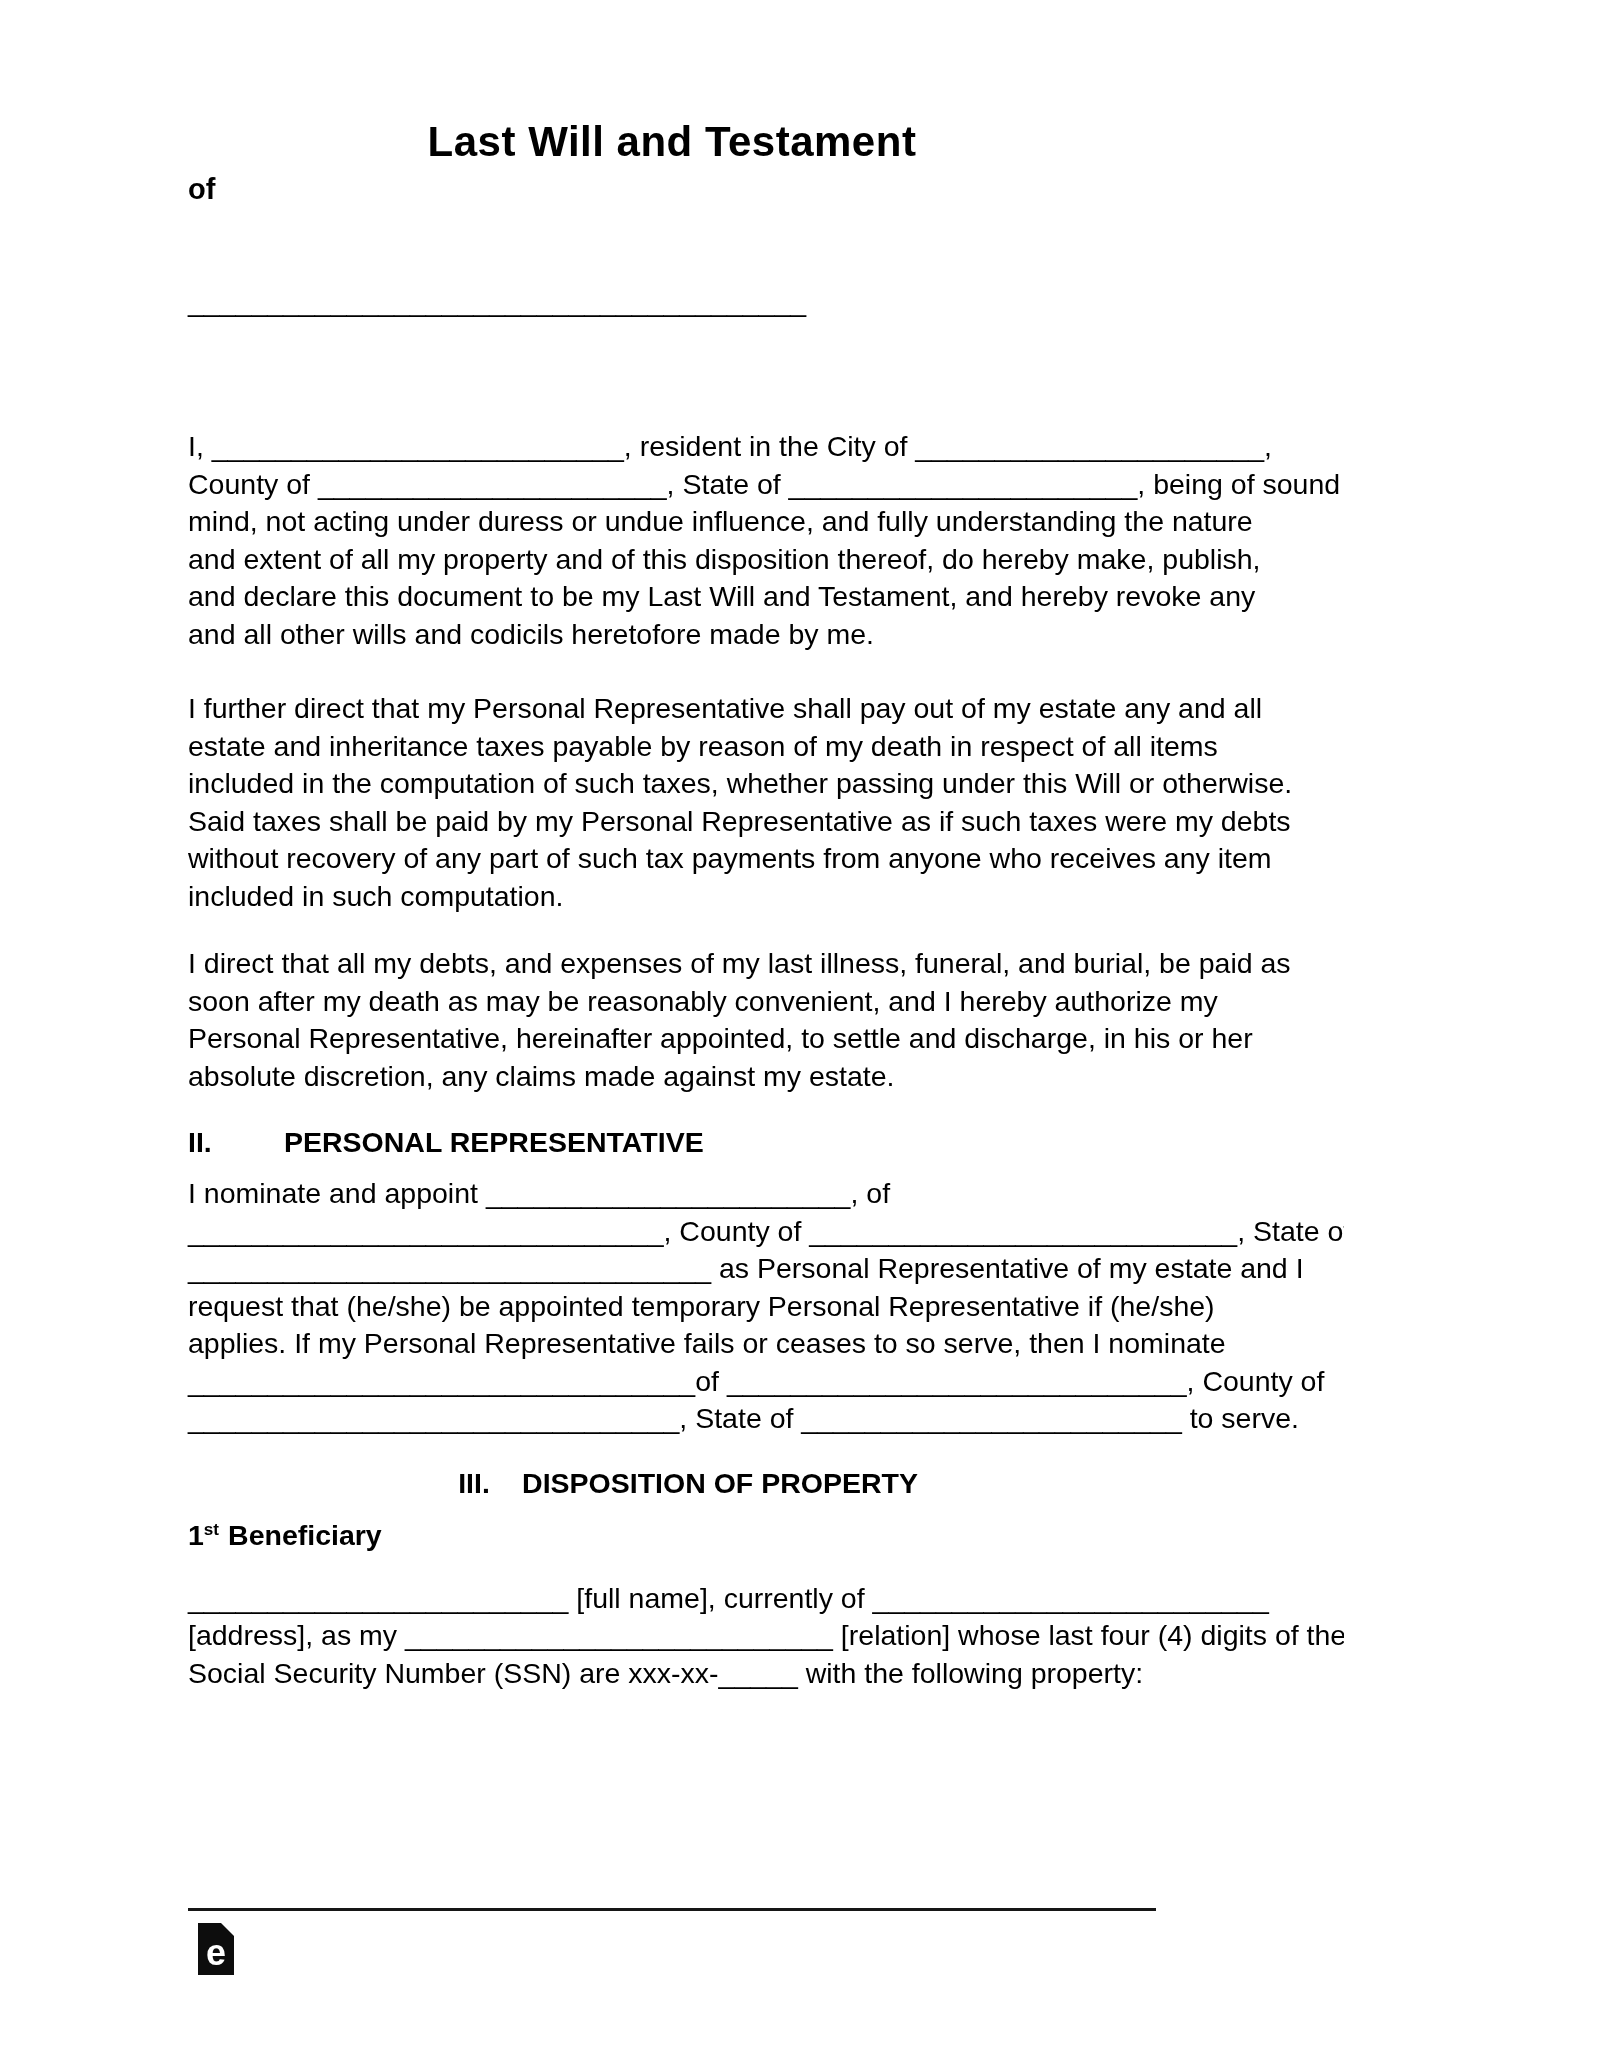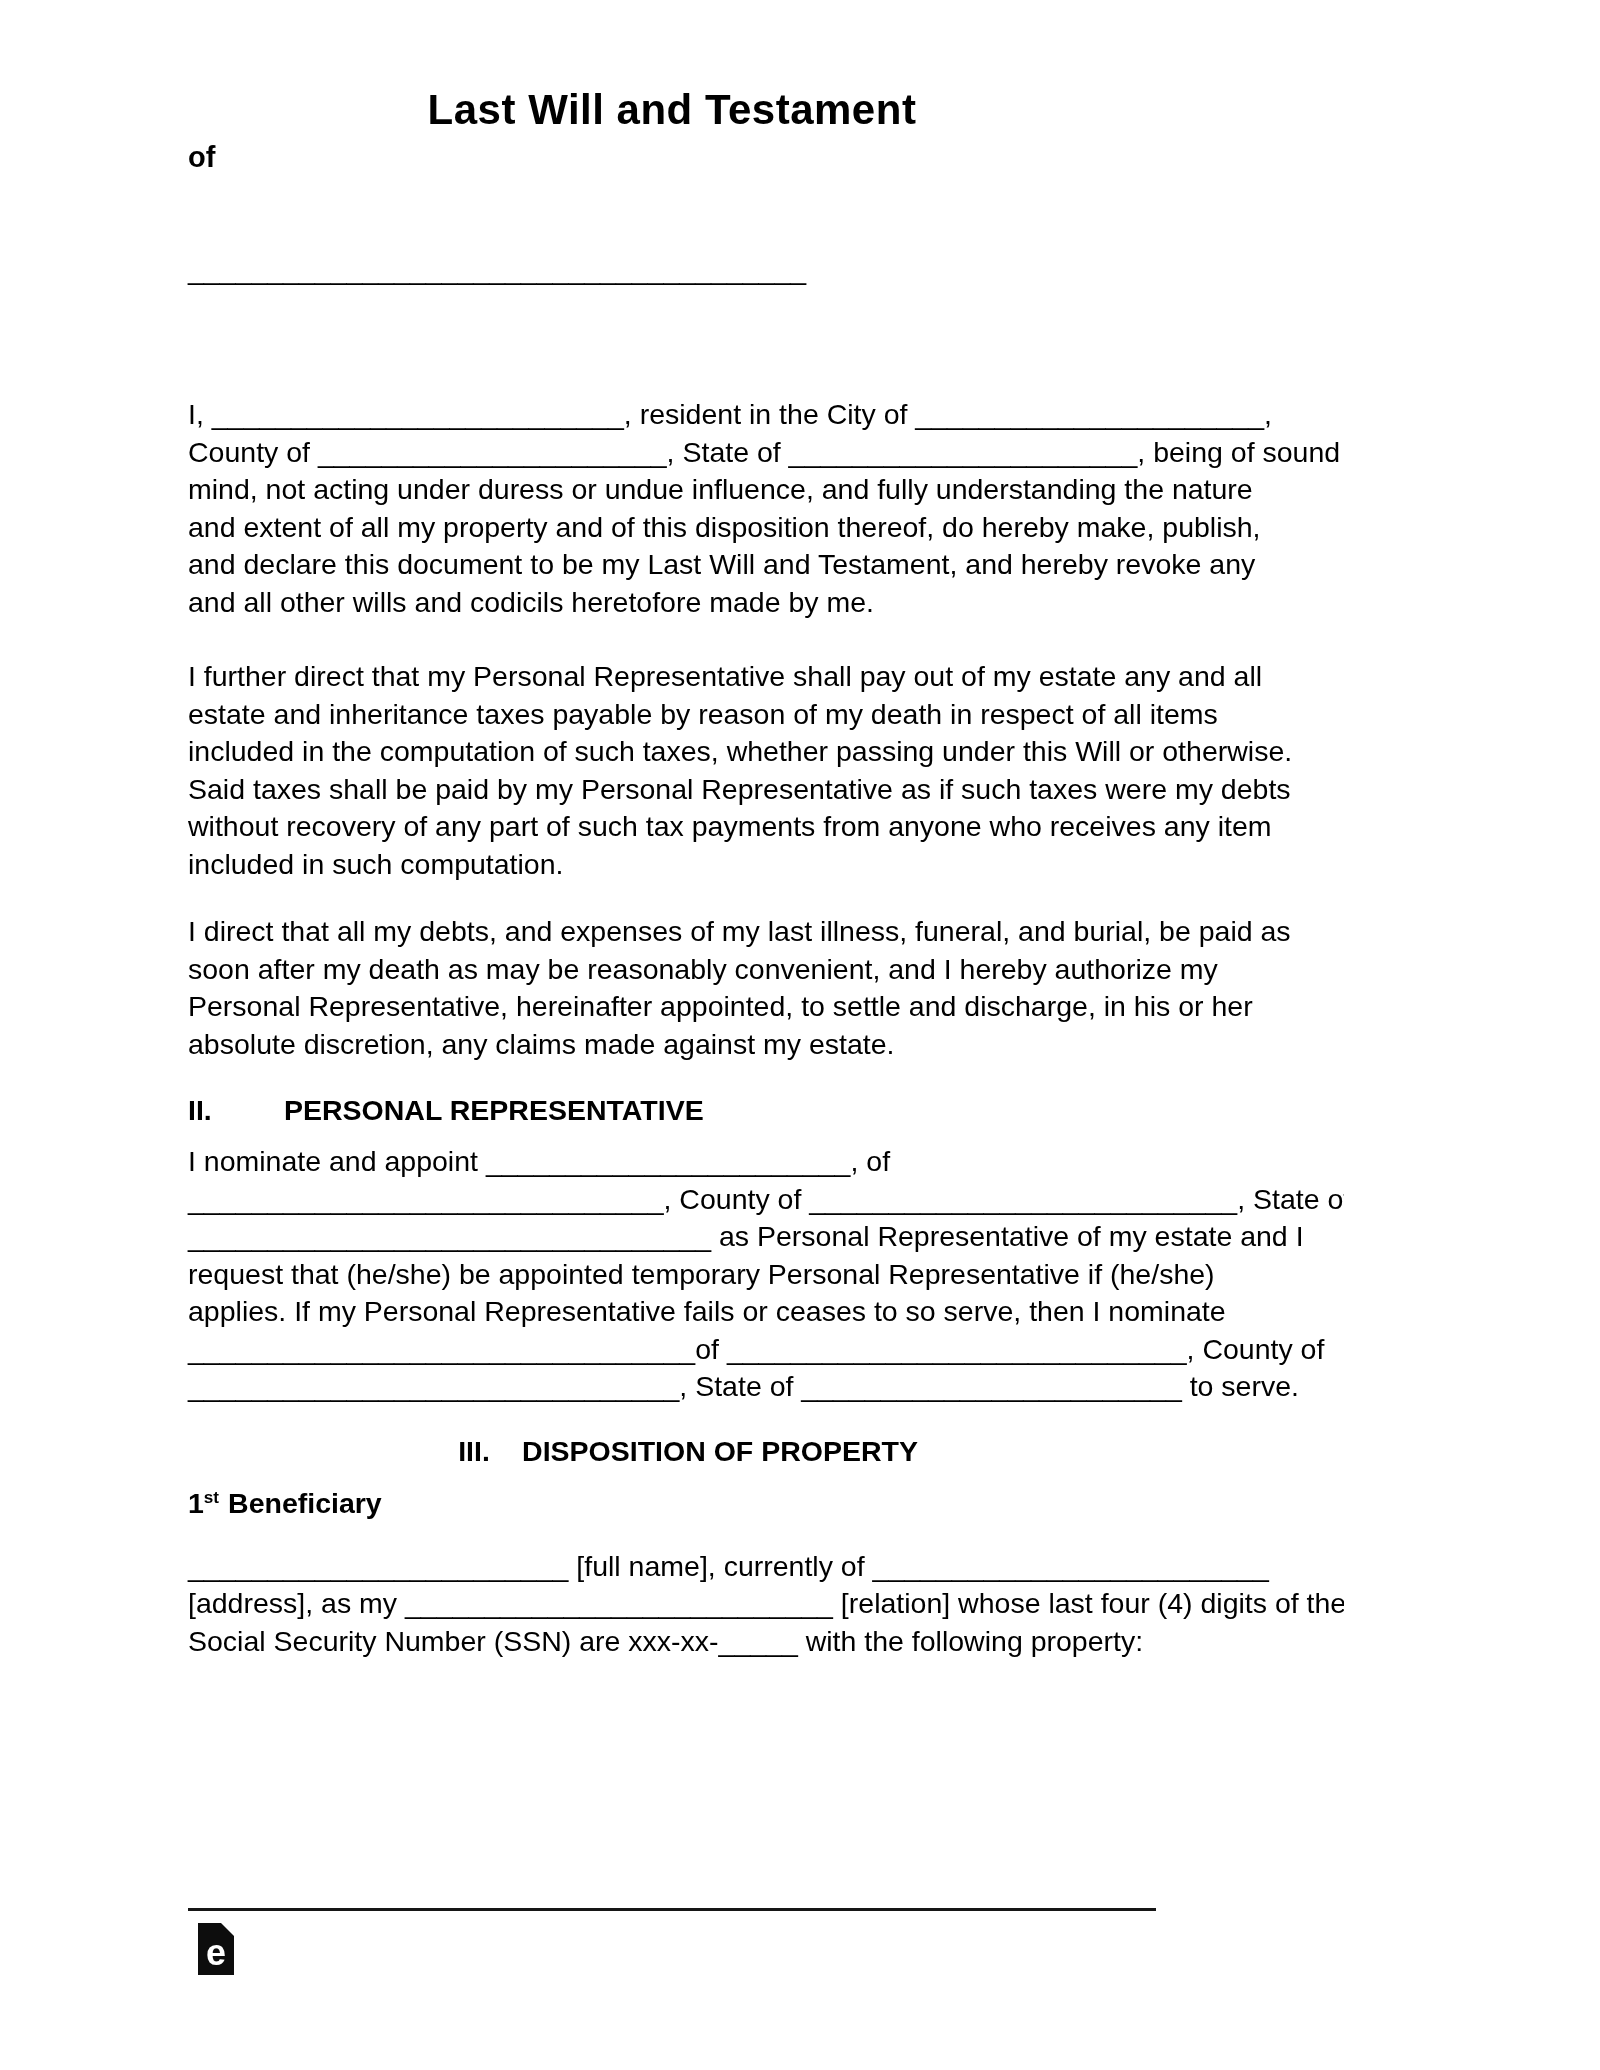--- a/index.html
+++ b/index.html
@@ -4,21 +4,21 @@
 <style>
   html, body { margin: 0; padding: 0; background: #ffffff; }
   .page {
     position: relative;
     width: 1344px;
     height: 2070px;
     background: #ffffff;
     color: #000000;
     font-family: "Liberation Sans", sans-serif;
     box-sizing: border-box;
-    padding: 84px 188px 0 188px;
+    padding: 116px 188px 0 188px;
     overflow: hidden;
   }
   .doc-title {
     margin: 0;
     font-size: 42px;
     line-height: 52px;
     font-weight: bold;
     text-align: center;
     letter-spacing: 0.5px;
   }

